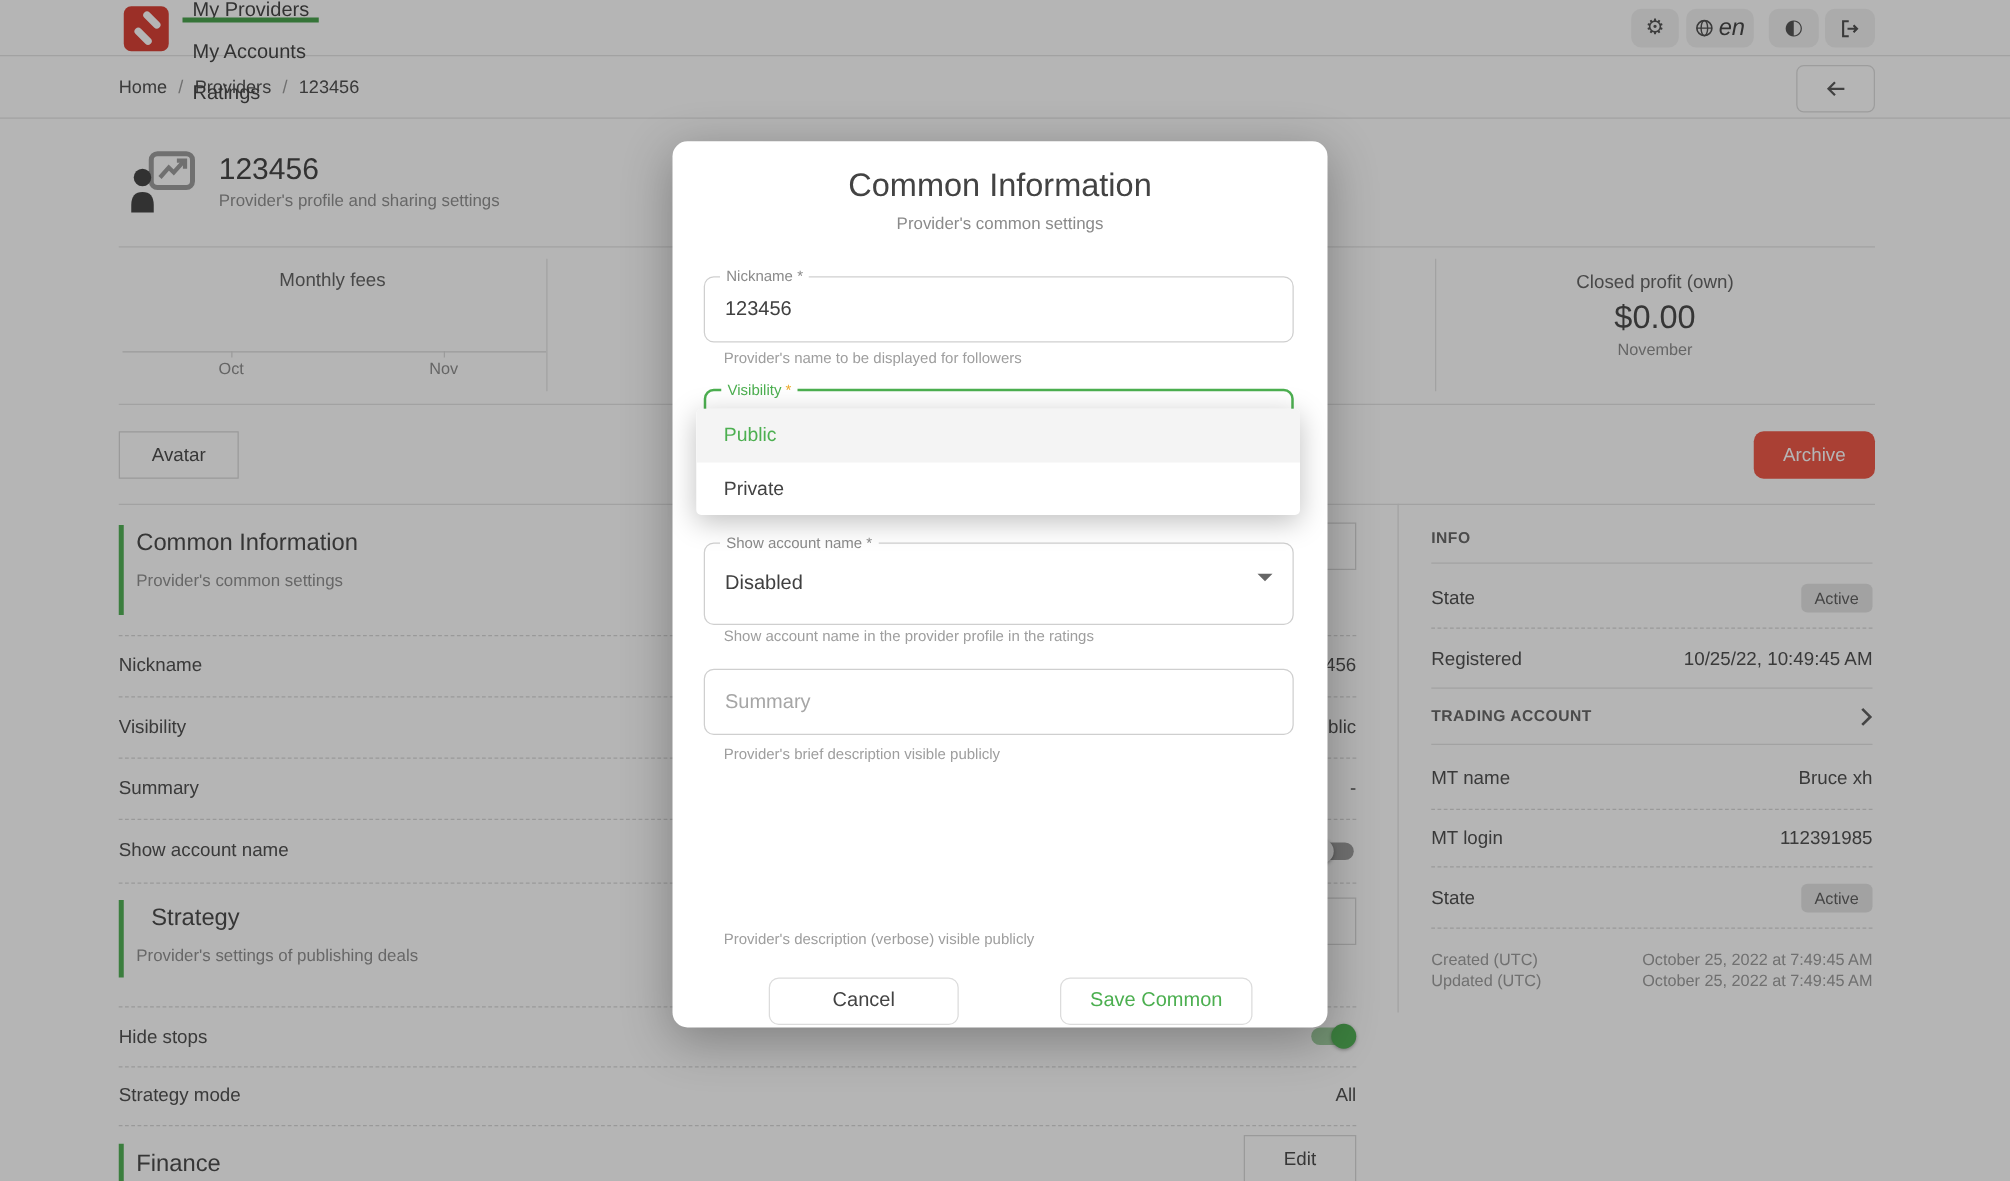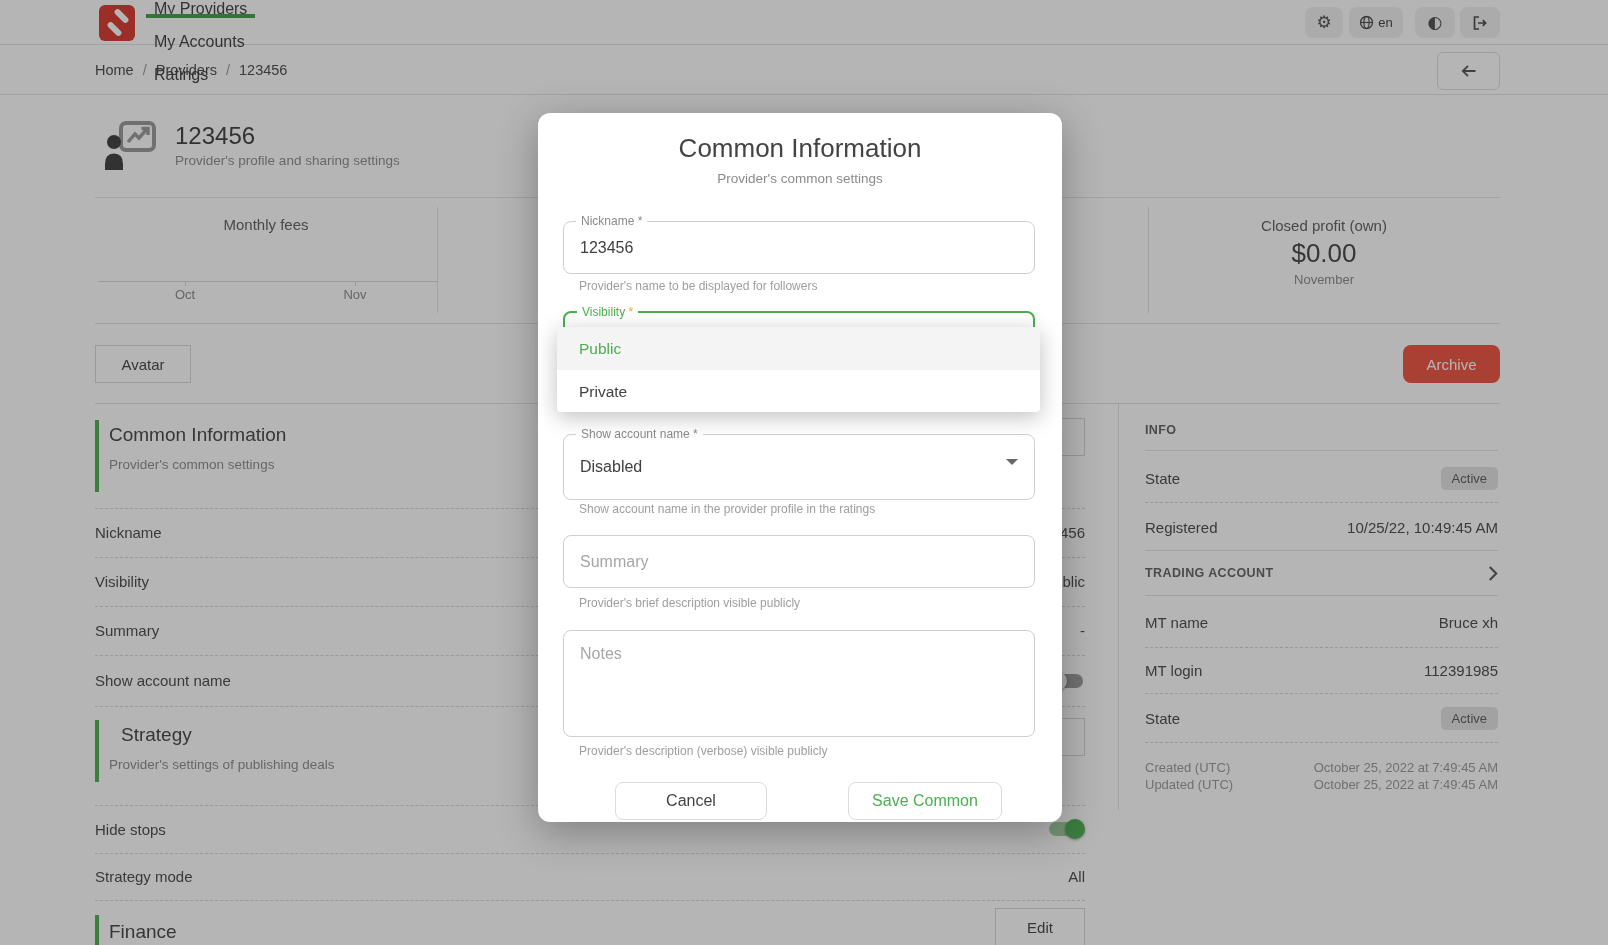--- a/index.html
+++ b/index.html
@@ -17,21 +17,21 @@
   .logo .s2 { width:17px; height:6px; left:7px; top:21px; transform:rotate(45deg); }
   .tabs { position:absolute; left:152px; top:0; height:45px; display:flex; gap:15px;flex-direction:column; }
   .tab { position:relative; height:45px; display:flex; align-items:center; font-size:16px;
          color:#3f3f3f; padding:0 2px; cursor:pointer; }
   .tab.active:after { content:""; position:absolute; left:-6px; right:-6px; bottom:0; height:4px;
          background:#43a047; }
   .nav-actions .nbtn { position:absolute; top:7px; height:31px; background:#f1f1f1; border-radius:8px;
          display:flex; align-items:center; justify-content:center; gap:4px; color:#4a4a4a; cursor:pointer; }
   .nbtn svg { display:block; }
   .glyph { font-size:17px; line-height:1; color:#4f4f4f; font-family:"DejaVu Sans", sans-serif; }
-  .lang-txt { font-size:13px; color:#3f3f3f; }
+  .lang-txt { font-size:19px; color:#3f3f3f;font-style:italic; }
 
   
   .crumbbar { position:absolute; left:0; top:45px; width:1608px; height:50px; background:#fff;
               border-bottom:1px solid #e4e4e4; }
   .crumbs { position:absolute; left:95px; top:0; height:50px; display:flex; align-items:center;
             gap:9px; font-size:14.5px; color:#4a4a4a; }
   .crumb-sep { color:#9a9a9a; }
   .back-btn { position:absolute; left:1437px; top:7px; width:63px; height:38px; background:#fff;
               border:1px solid #dcdcdc; border-radius:6px; display:flex; align-items:center;
               justify-content:center; cursor:pointer; }
@@ -348,22 +348,19 @@
       <span class="fvalue">Disabled</span>
       <span class="caret"></span>
     </div>
     <div class="helper" style="top:389px;">Show account name in the provider profile in the ratings</div>
 
     <div class="mfield" style="top:422px;height:53px;">
       <input type="text" placeholder="Summary" style="">
     </div>
     <div class="helper" style="top:483px;">Provider's brief description visible publicly</div>
 
-    <div class="mfield" style="top:517px;height:107px;">
-      <textarea placeholder="Notes" style=""></textarea>
-    </div>
     <div class="helper" style="top:631px;">Provider's description (verbose) visible publicly</div>
 
     <button class="mbtn cancel">Cancel</button>
     <button class="mbtn save">Save Common</button>
   </div>
 
 </div>
 
 </body></html>

